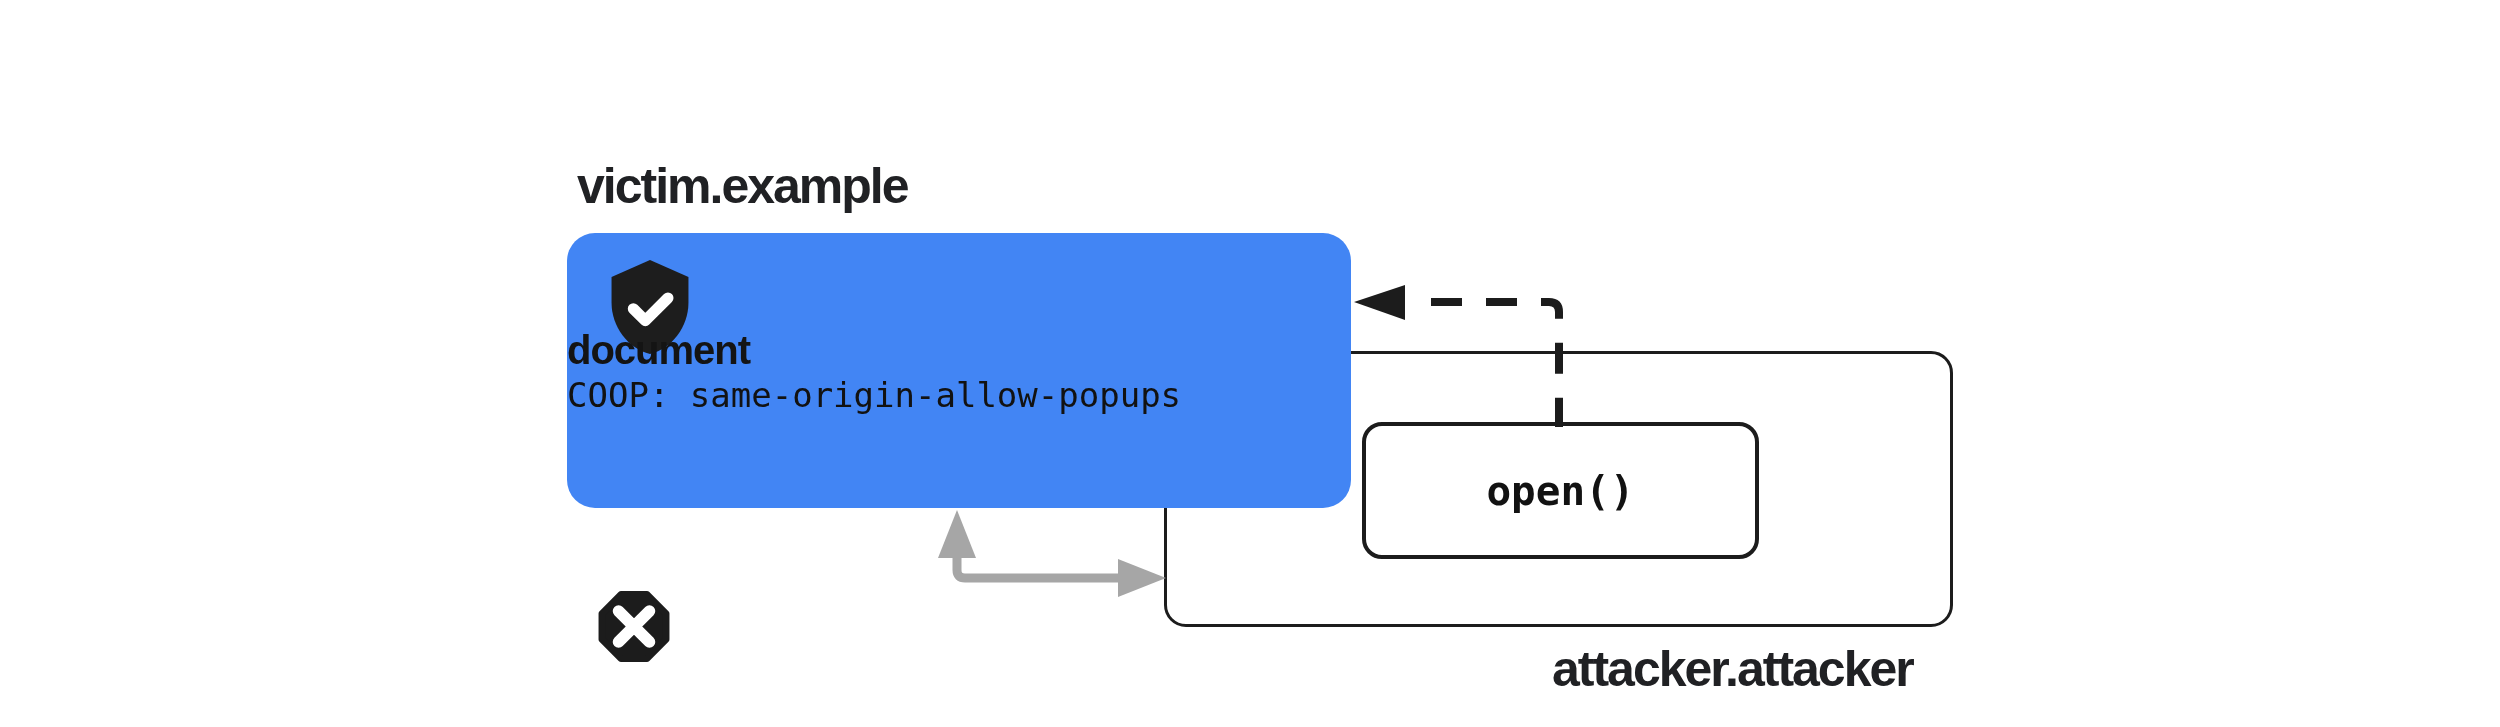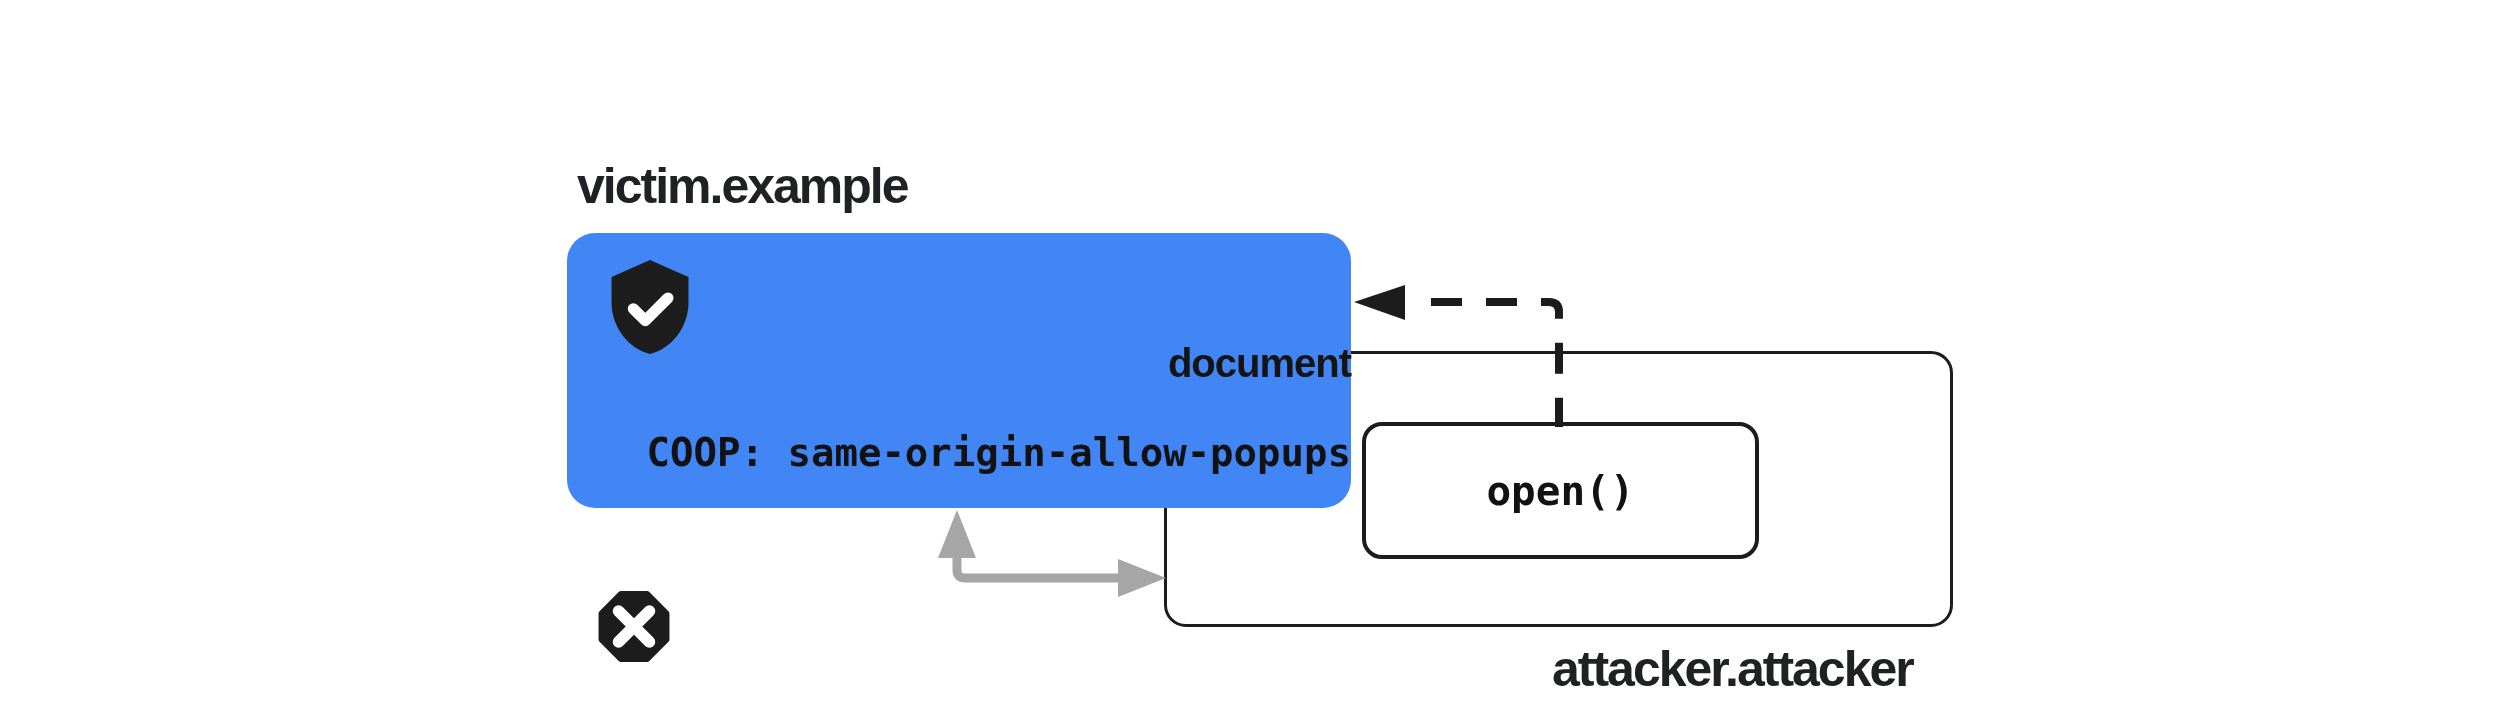--- a/index.html
+++ b/index.html
@@ -32,39 +32,38 @@
     border-radius: 28px;
     z-index: 2;
   }
   .victim-shield {
     position: absolute;
     left: 41px; top: 27px;
     width: 84px; height: 94px;
   }
   .victim-text {
     position: absolute;
-    left: 0; right: 0; top: 108px;
-    text-align: right;
+    left: 0; right: 0; top: 95px;
+    text-align: left;
   }
   .victim-doc-line {
     font-family: "Liberation Sans", sans-serif;
     font-weight: 700;
     font-size: 40px;
     line-height: 45px;
     letter-spacing: -1px;
     color: #141414;
   }
   .victim-coop-line {
     font-family: "DejaVu Sans Mono", "Liberation Mono", monospace;
-    font-weight: 700;
-    font-size: 39px;
+    font-weight: 400;
+    font-size: 34px;
     line-height: 45px;
     color: #121212;
     white-space: nowrap;
-    margin-top: 44px;
   }
 
   .attacker-frame {
     position: absolute;
     left: 1164px; top: 351px;
     width: 789px; height: 276px;
     box-sizing: border-box;
     background: #ffffff;
     border: 3px solid #1c1c1c;
     border-radius: 22px;

